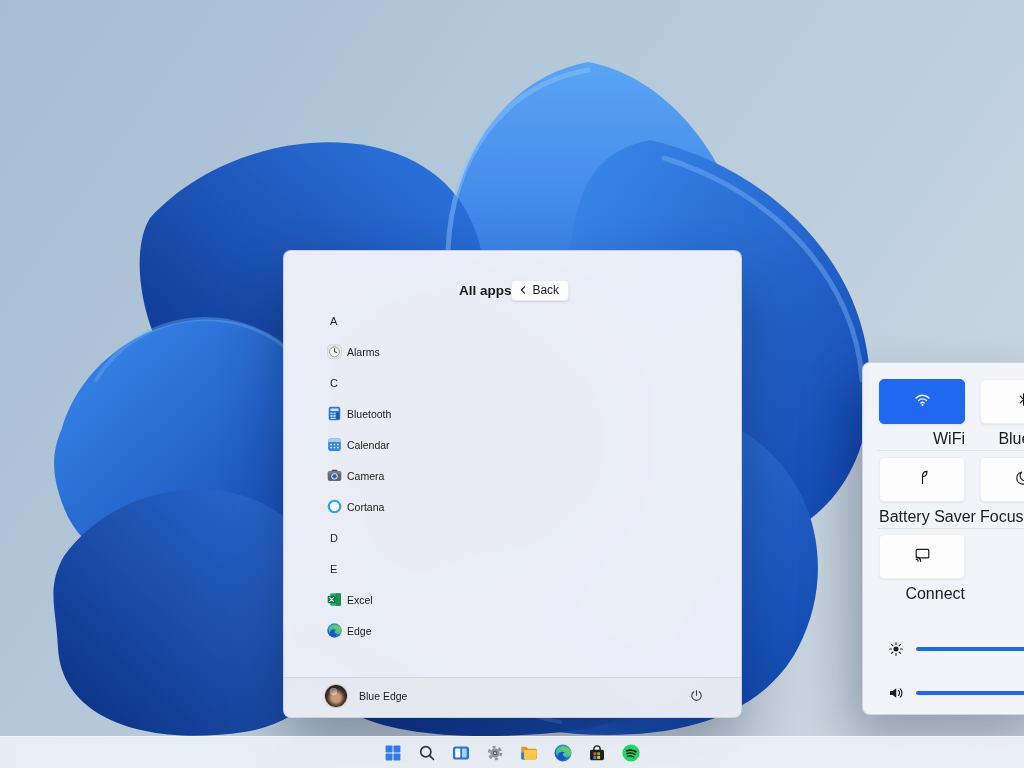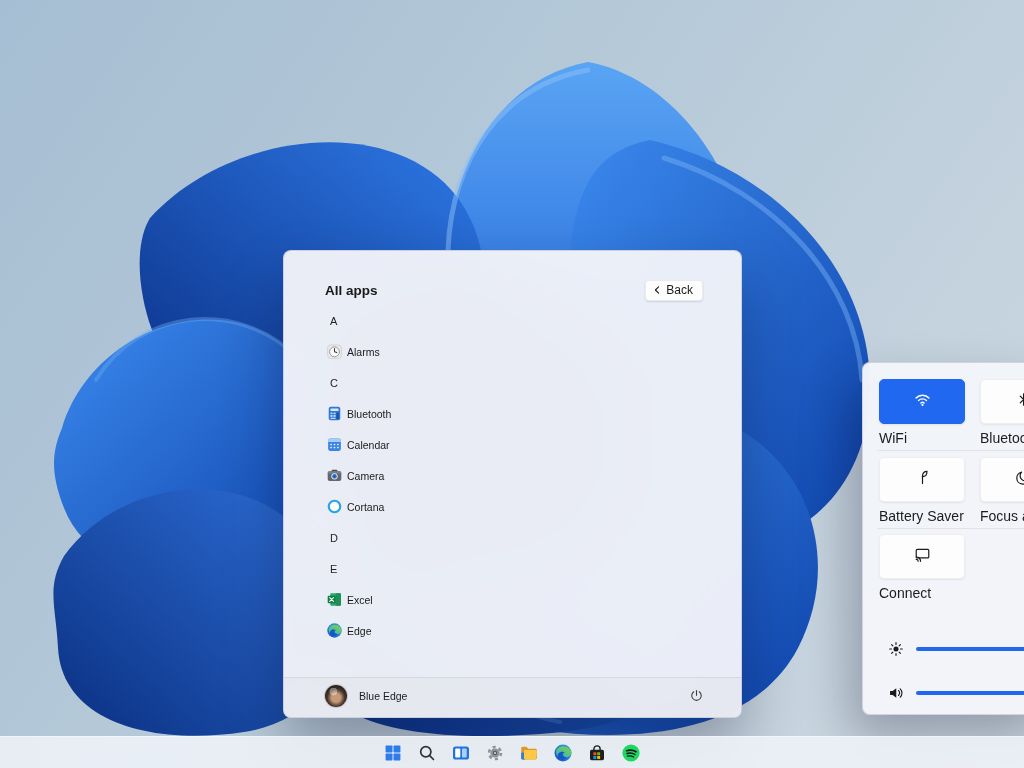--- a/index.html
+++ b/index.html
@@ -16,21 +16,21 @@
   
   .start-menu {
     position:absolute; left:283px; top:250px; width:459px; height:468px;
     background:rgba(242,244,249,0.96);
     border:1px solid rgba(120,130,150,0.28);
     border-radius:8px;
     box-shadow:0 30px 60px rgba(0,0,30,0.30);
     backdrop-filter:blur(24px);
   }
   .sm-header { position:absolute; left:41px; right:38px; top:29px; height:20px;
-    display:flex; align-items:center; justify-content:space-between; }
+    display:flex; align-items:center; justify-content:center; }
   .sm-title { font-size:13.5px; font-weight:700; color:#191919; }
   .back-btn { display:flex; align-items:center; gap:5px; background:#fdfdfe;
     border:1px solid rgba(0,0,0,0.07); border-radius:4px; padding:2px 9px 3px 7px;
     font-size:12px; color:#1b1b1b; box-shadow:0 1px 2px rgba(0,0,0,0.12); cursor:default; }
   .back-btn svg { width:8px; height:8px; display:block; }
   .sm-list { position:absolute; left:0; right:0; top:54px; bottom:40px; overflow:hidden; }
   .sm-row { height:31px; display:flex; align-items:center; }
   .sm-row.letter { padding-left:46px; font-size:11px; color:#242424; }
   .sm-row.app { padding-left:42px; gap:4px; font-size:10.5px; color:#1b1b1b; }
   .sm-row.app .app-icon { width:17px; height:17px; flex:0 0 17px; }
@@ -57,21 +57,21 @@
     backdrop-filter:blur(24px);
   }
   .qs-grid { position:absolute; left:16px; top:16px;
     display:grid; grid-template-columns:86px 86px; column-gap:15px; }
   .qs-cell { height:77.5px; }
   .qs-tile { width:86px; height:45px; background:#fdfdfe; border-radius:5px;
     border:1px solid rgba(0,0,0,0.06); box-shadow:0 1px 2px rgba(0,0,0,0.08);
     display:flex; align-items:center; justify-content:center; }
   .qs-tile.active { background:var(--accent); border-color:var(--accent); }
   .qs-tile svg { width:19px; height:19px; }
-  .qs-label { width:86px; margin-top:6px; text-align:left; font-size:14px;
+  .qs-label { width:86px; margin-top:6px; text-align:right; font-size:16px;
     color:#1c1c1c; white-space:nowrap; }
   .qs-divider { position:absolute; left:14px; right:6px; height:1px; background:rgba(0,0,0,0.07); }
   .qs-sliders { position:absolute; left:24px; right:8px; top:274px; }
   .qs-slider-row { display:flex; align-items:center; height:24px; margin-bottom:20px; }
   .qs-slider-row .sl-icon { width:18px; height:18px; flex:0 0 18px; }
   .sl-icon svg { width:100%; height:100%; display:block; }
   .sl-track { flex:1; margin-left:11px; height:4px; border-radius:2px; background:var(--accent); }
 
   
   .taskbar { position:absolute; left:0; top:736px; width:1024px; height:32px;

